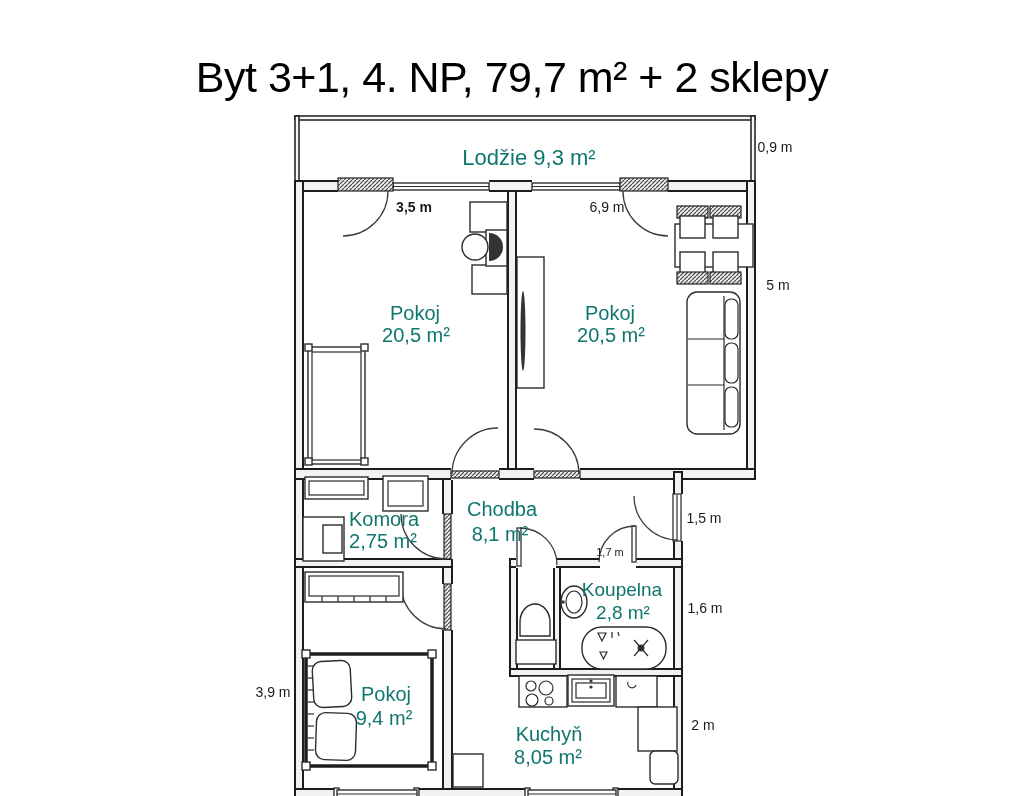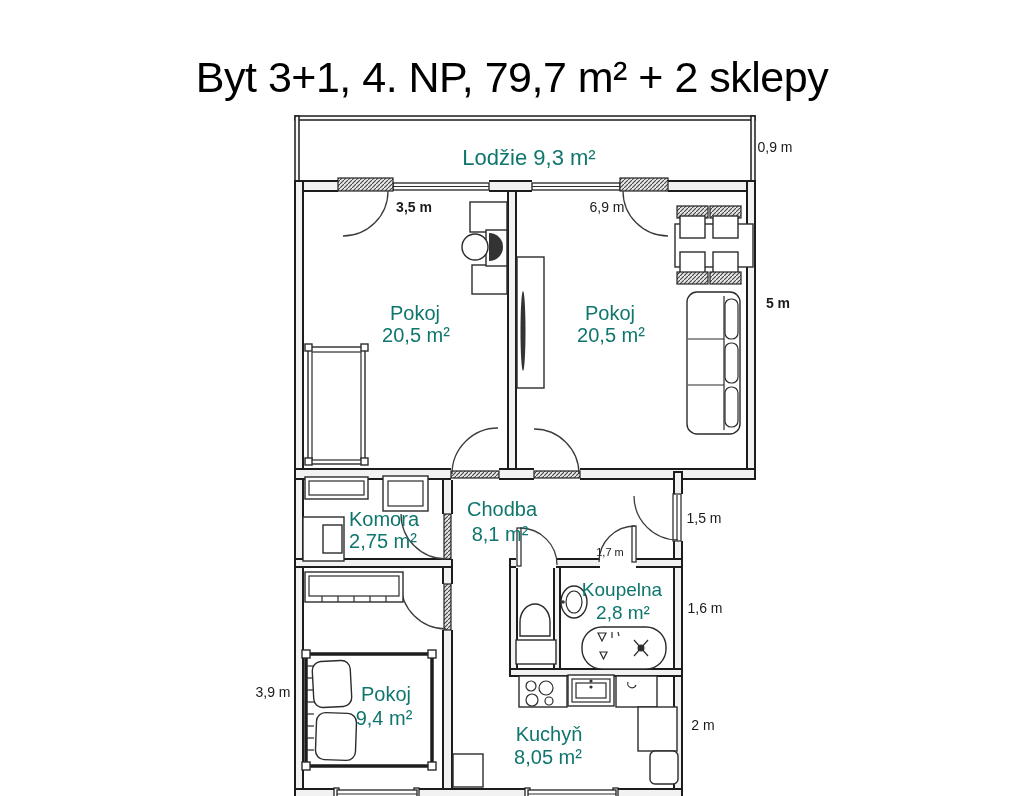--- a/index.html
+++ b/index.html
@@ -278,21 +278,21 @@
 
   <div class="lbl room" style="left:386px;top:650px;">Pokoj</div>
   <div class="lbl room" style="left:384px;top:674px;">9,4 m²</div>
 
   <div class="lbl room" style="left:549px;top:690px;">Kuchyň</div>
   <div class="lbl room" style="left:548px;top:713px;">8,05 m²</div>
 
   <div class="lbl dim" style="left:775px;top:103px;">0,9 m</div>
   <div class="lbl dim" style="left:414px;top:163px;font-weight:bold;">3,5 m</div>
   <div class="lbl dim" style="left:607px;top:163px;">6,9 m</div>
-  <div class="lbl dim" style="left:778px;top:259px;font-weight:bold;">5 m</div>
+  <div class="lbl dim" style="left:778px;top:241px;">5 m</div>
   <div class="lbl dim" style="left:704px;top:474px;">1,5 m</div>
   <div class="lbl dim-s" style="left:610px;top:508px;">1,7 m</div>
   <div class="lbl dim" style="left:705px;top:564px;">1,6 m</div>
   <div class="lbl dim" style="left:273px;top:648px;">3,9 m</div>
   <div class="lbl dim" style="left:703px;top:681px;">2 m</div>
   <div class="lbl dim" style="left:357px;top:773px;">2,4 m</div>
   <div class="lbl dim" style="left:528px;top:773px;">4 m</div>
 
 </div>
 

